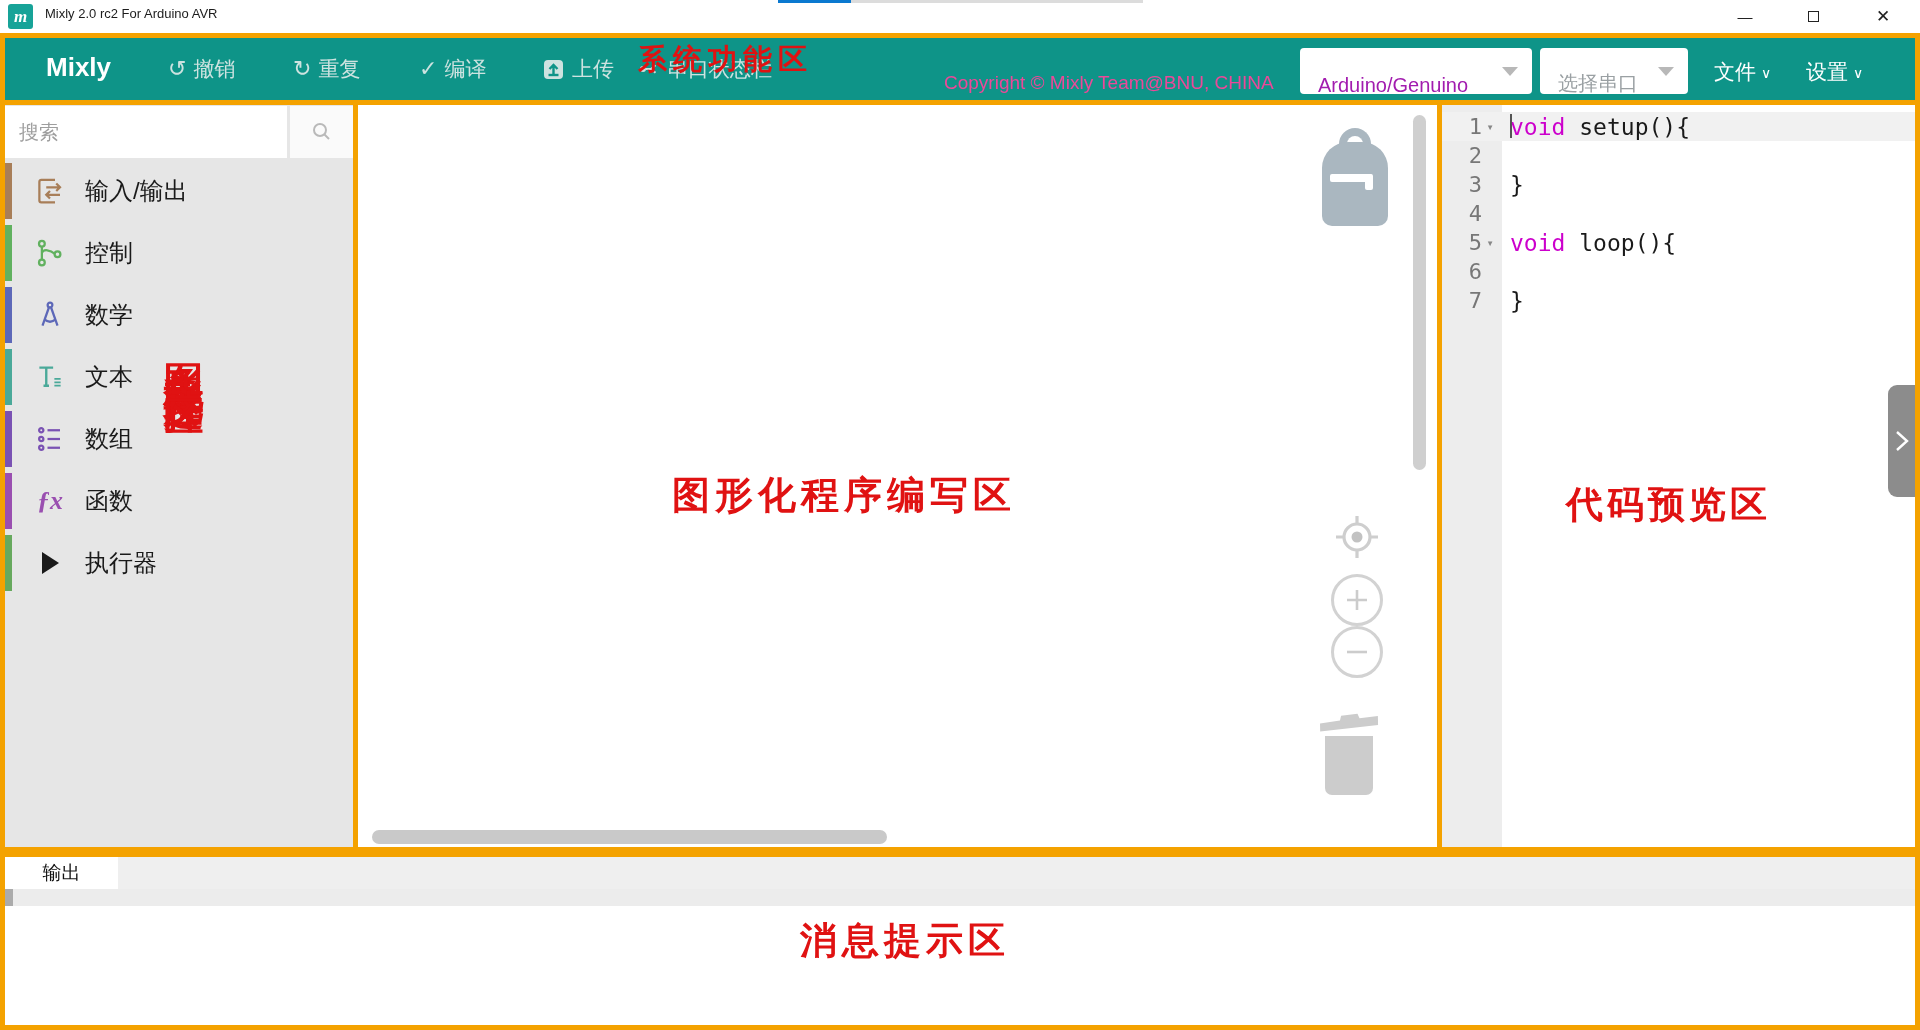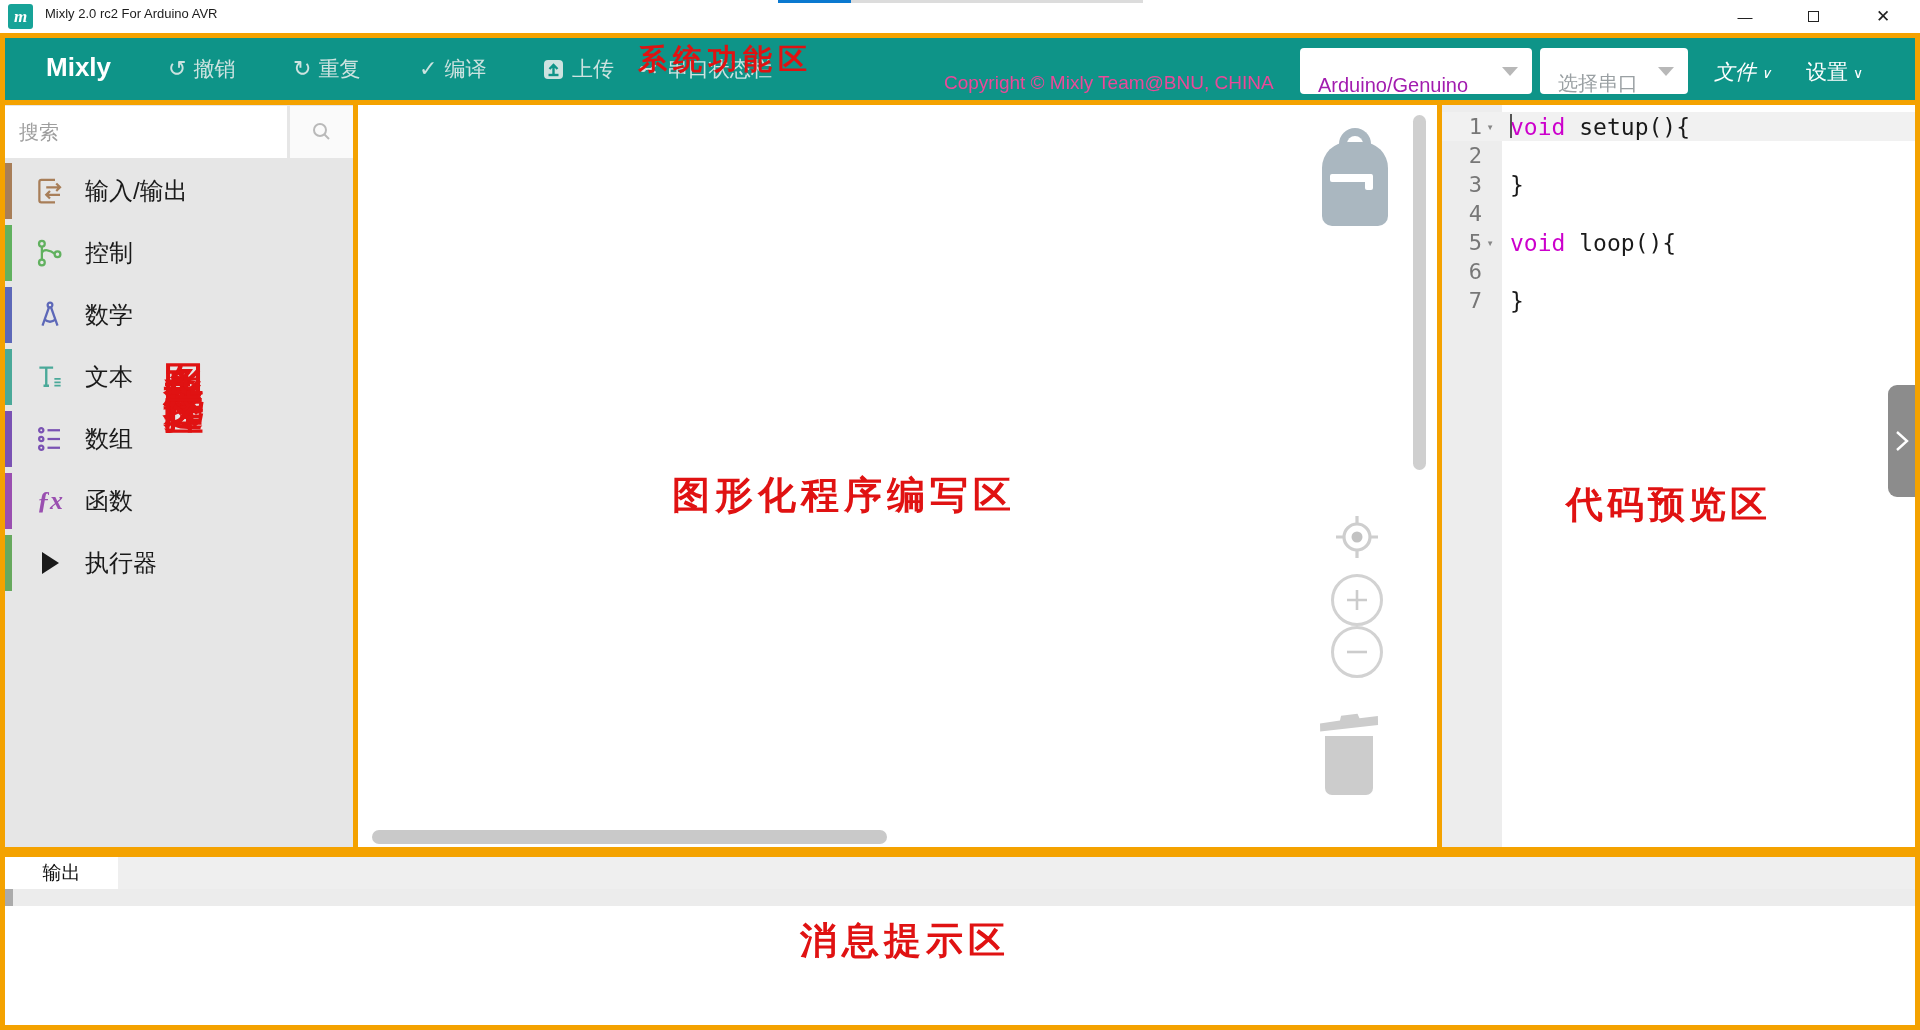--- a/index.html
+++ b/index.html
@@ -154,21 +154,21 @@
   <div class="abs content copyright">Copyright © Mixly Team@BNU, CHINA</div>
 
   <div class="abs content dd" style="left:1300px;width:232px;">
     <span style="color:#a21caf;margin-top:28px;">Arduino/Genuino</span>
     <span class="caret"></span>
   </div>
   <div class="abs content dd" style="left:1540px;width:148px;">
     <span style="color:#9aa0a3;margin-top:24px;">选择串口</span>
     <span class="caret"></span>
   </div>
-  <div class="abs content menu" style="left:1714px;font-style:italic;">
+  <div class="abs content menu" style="left:1714px;">
     <span>文件</span>
     <span class="vee">∨</span>
   </div>
   <div class="abs content menu" style="left:1806px;">
     <span>设置</span>
     <span class="vee">∨</span>
   </div>
 
   <input class="abs content search-input" placeholder="搜索" style="">
   <div class="abs content search-btn">

